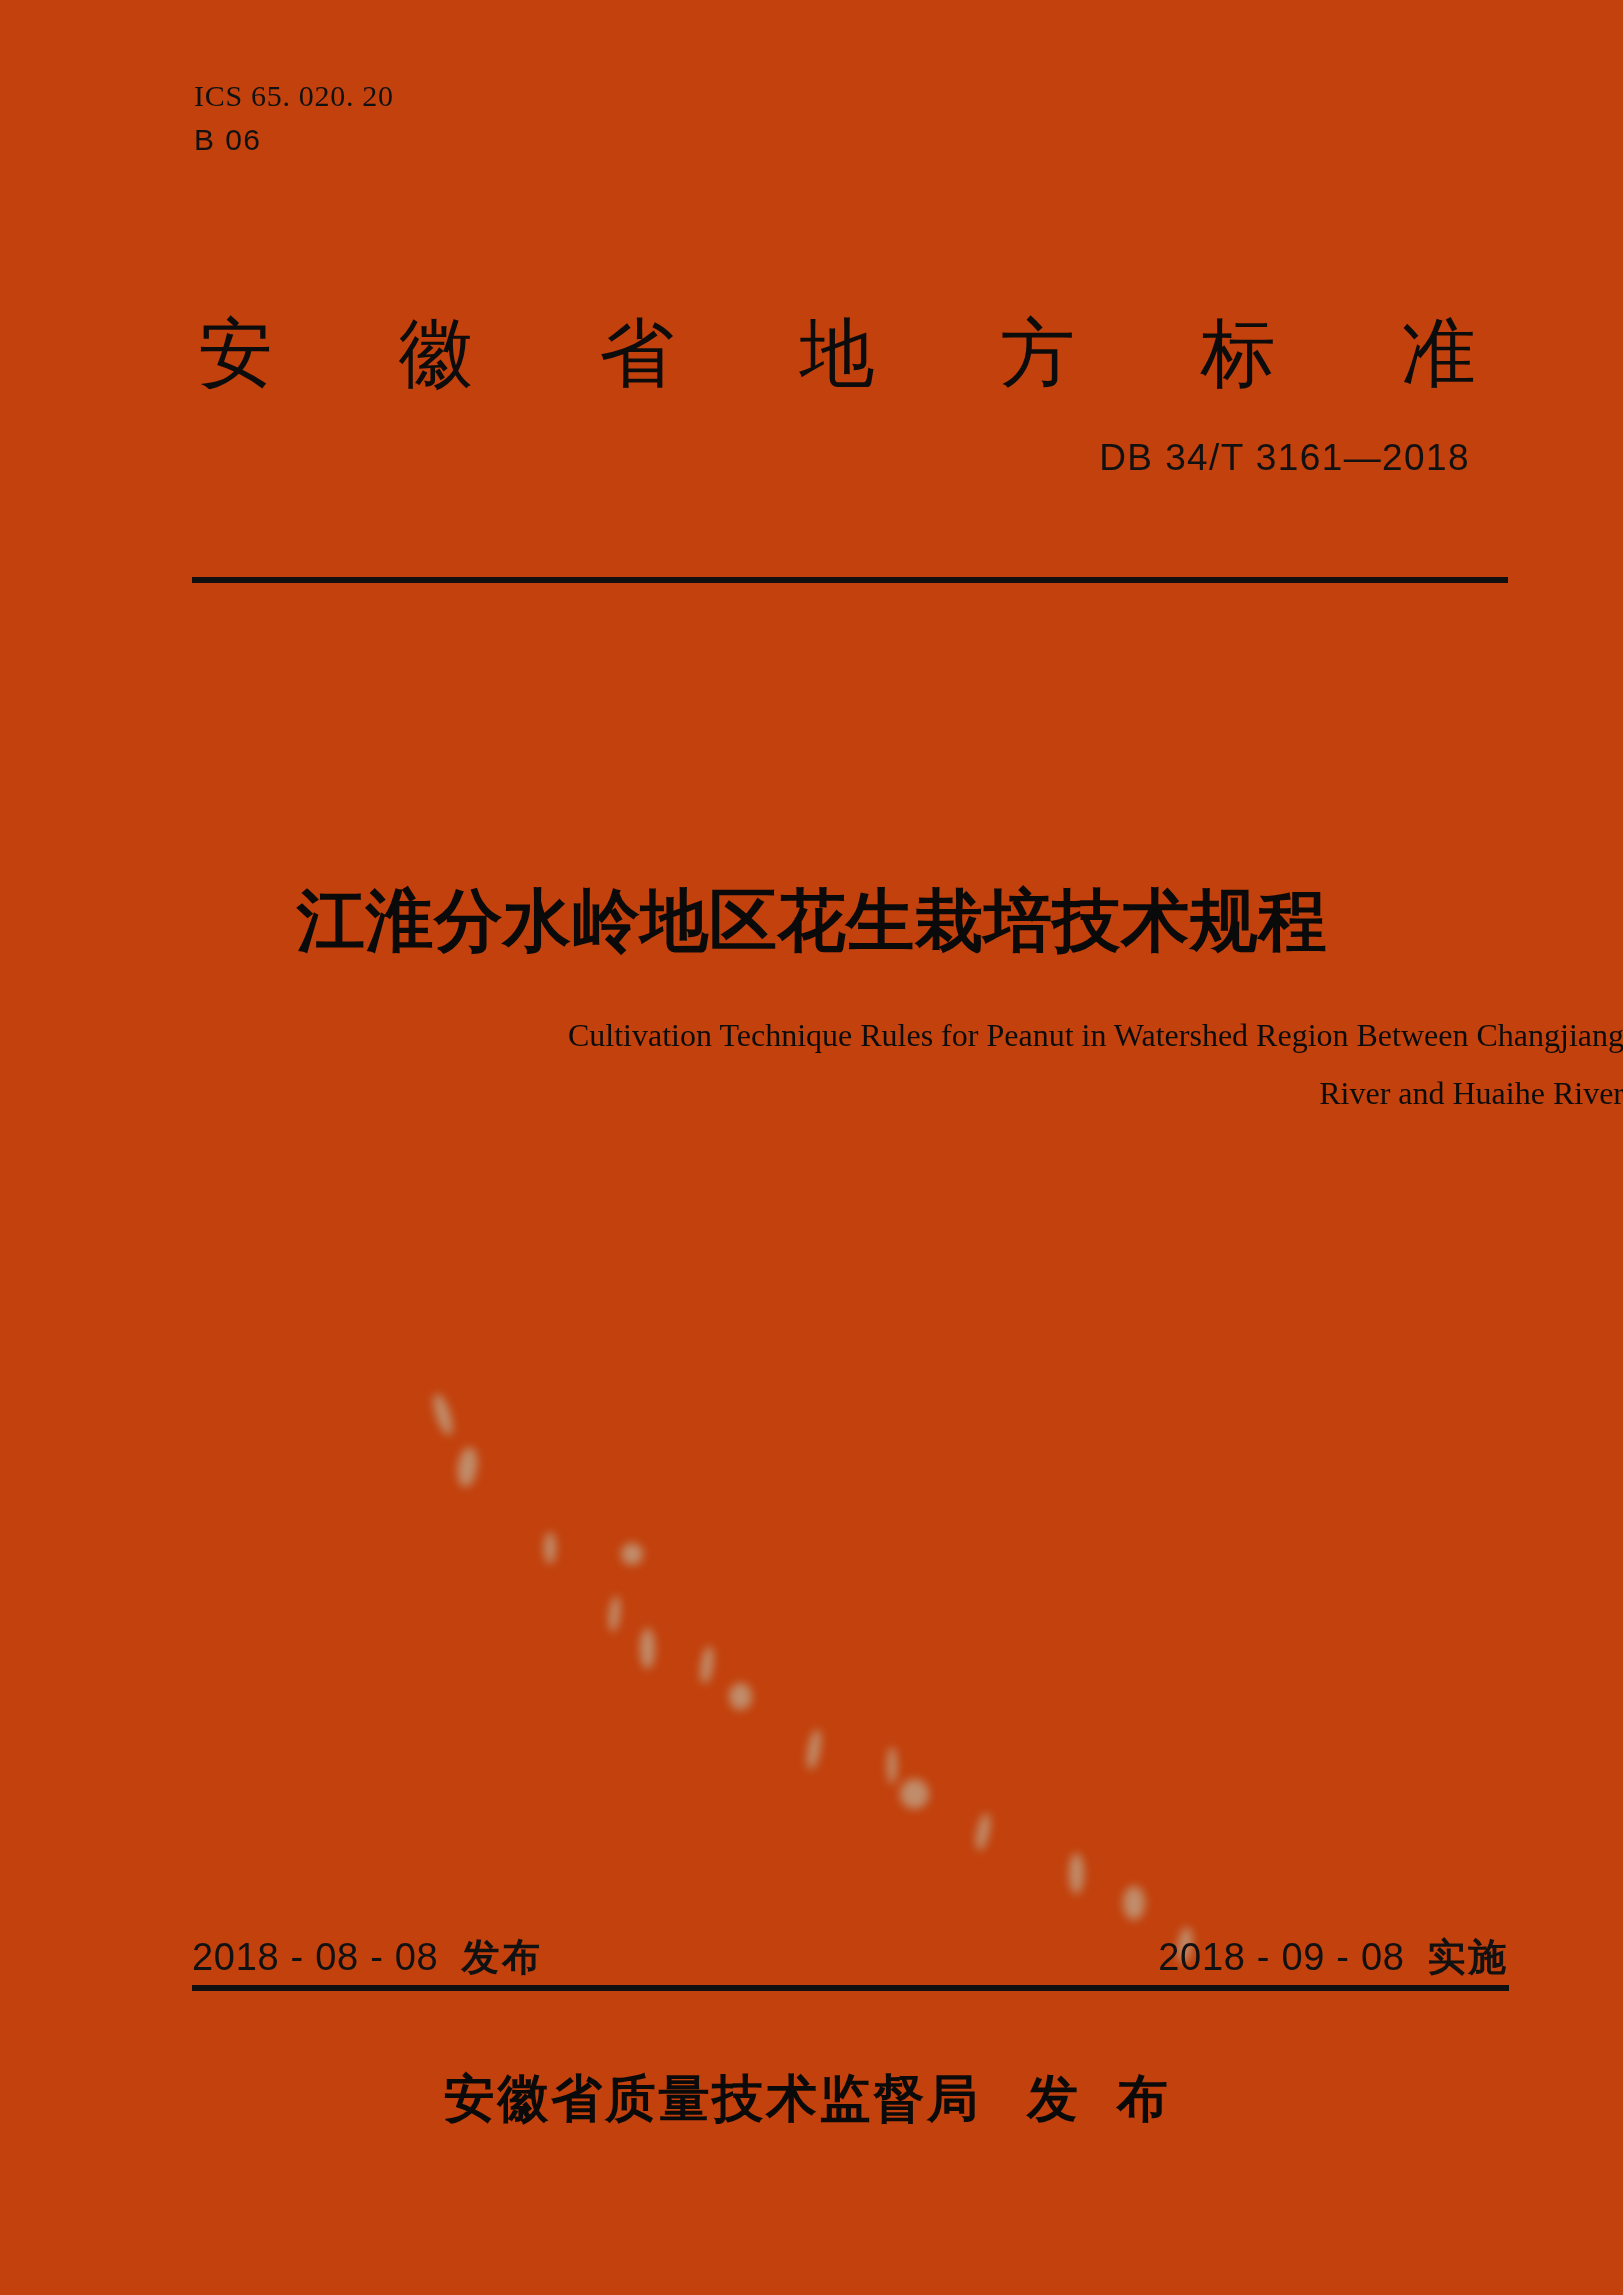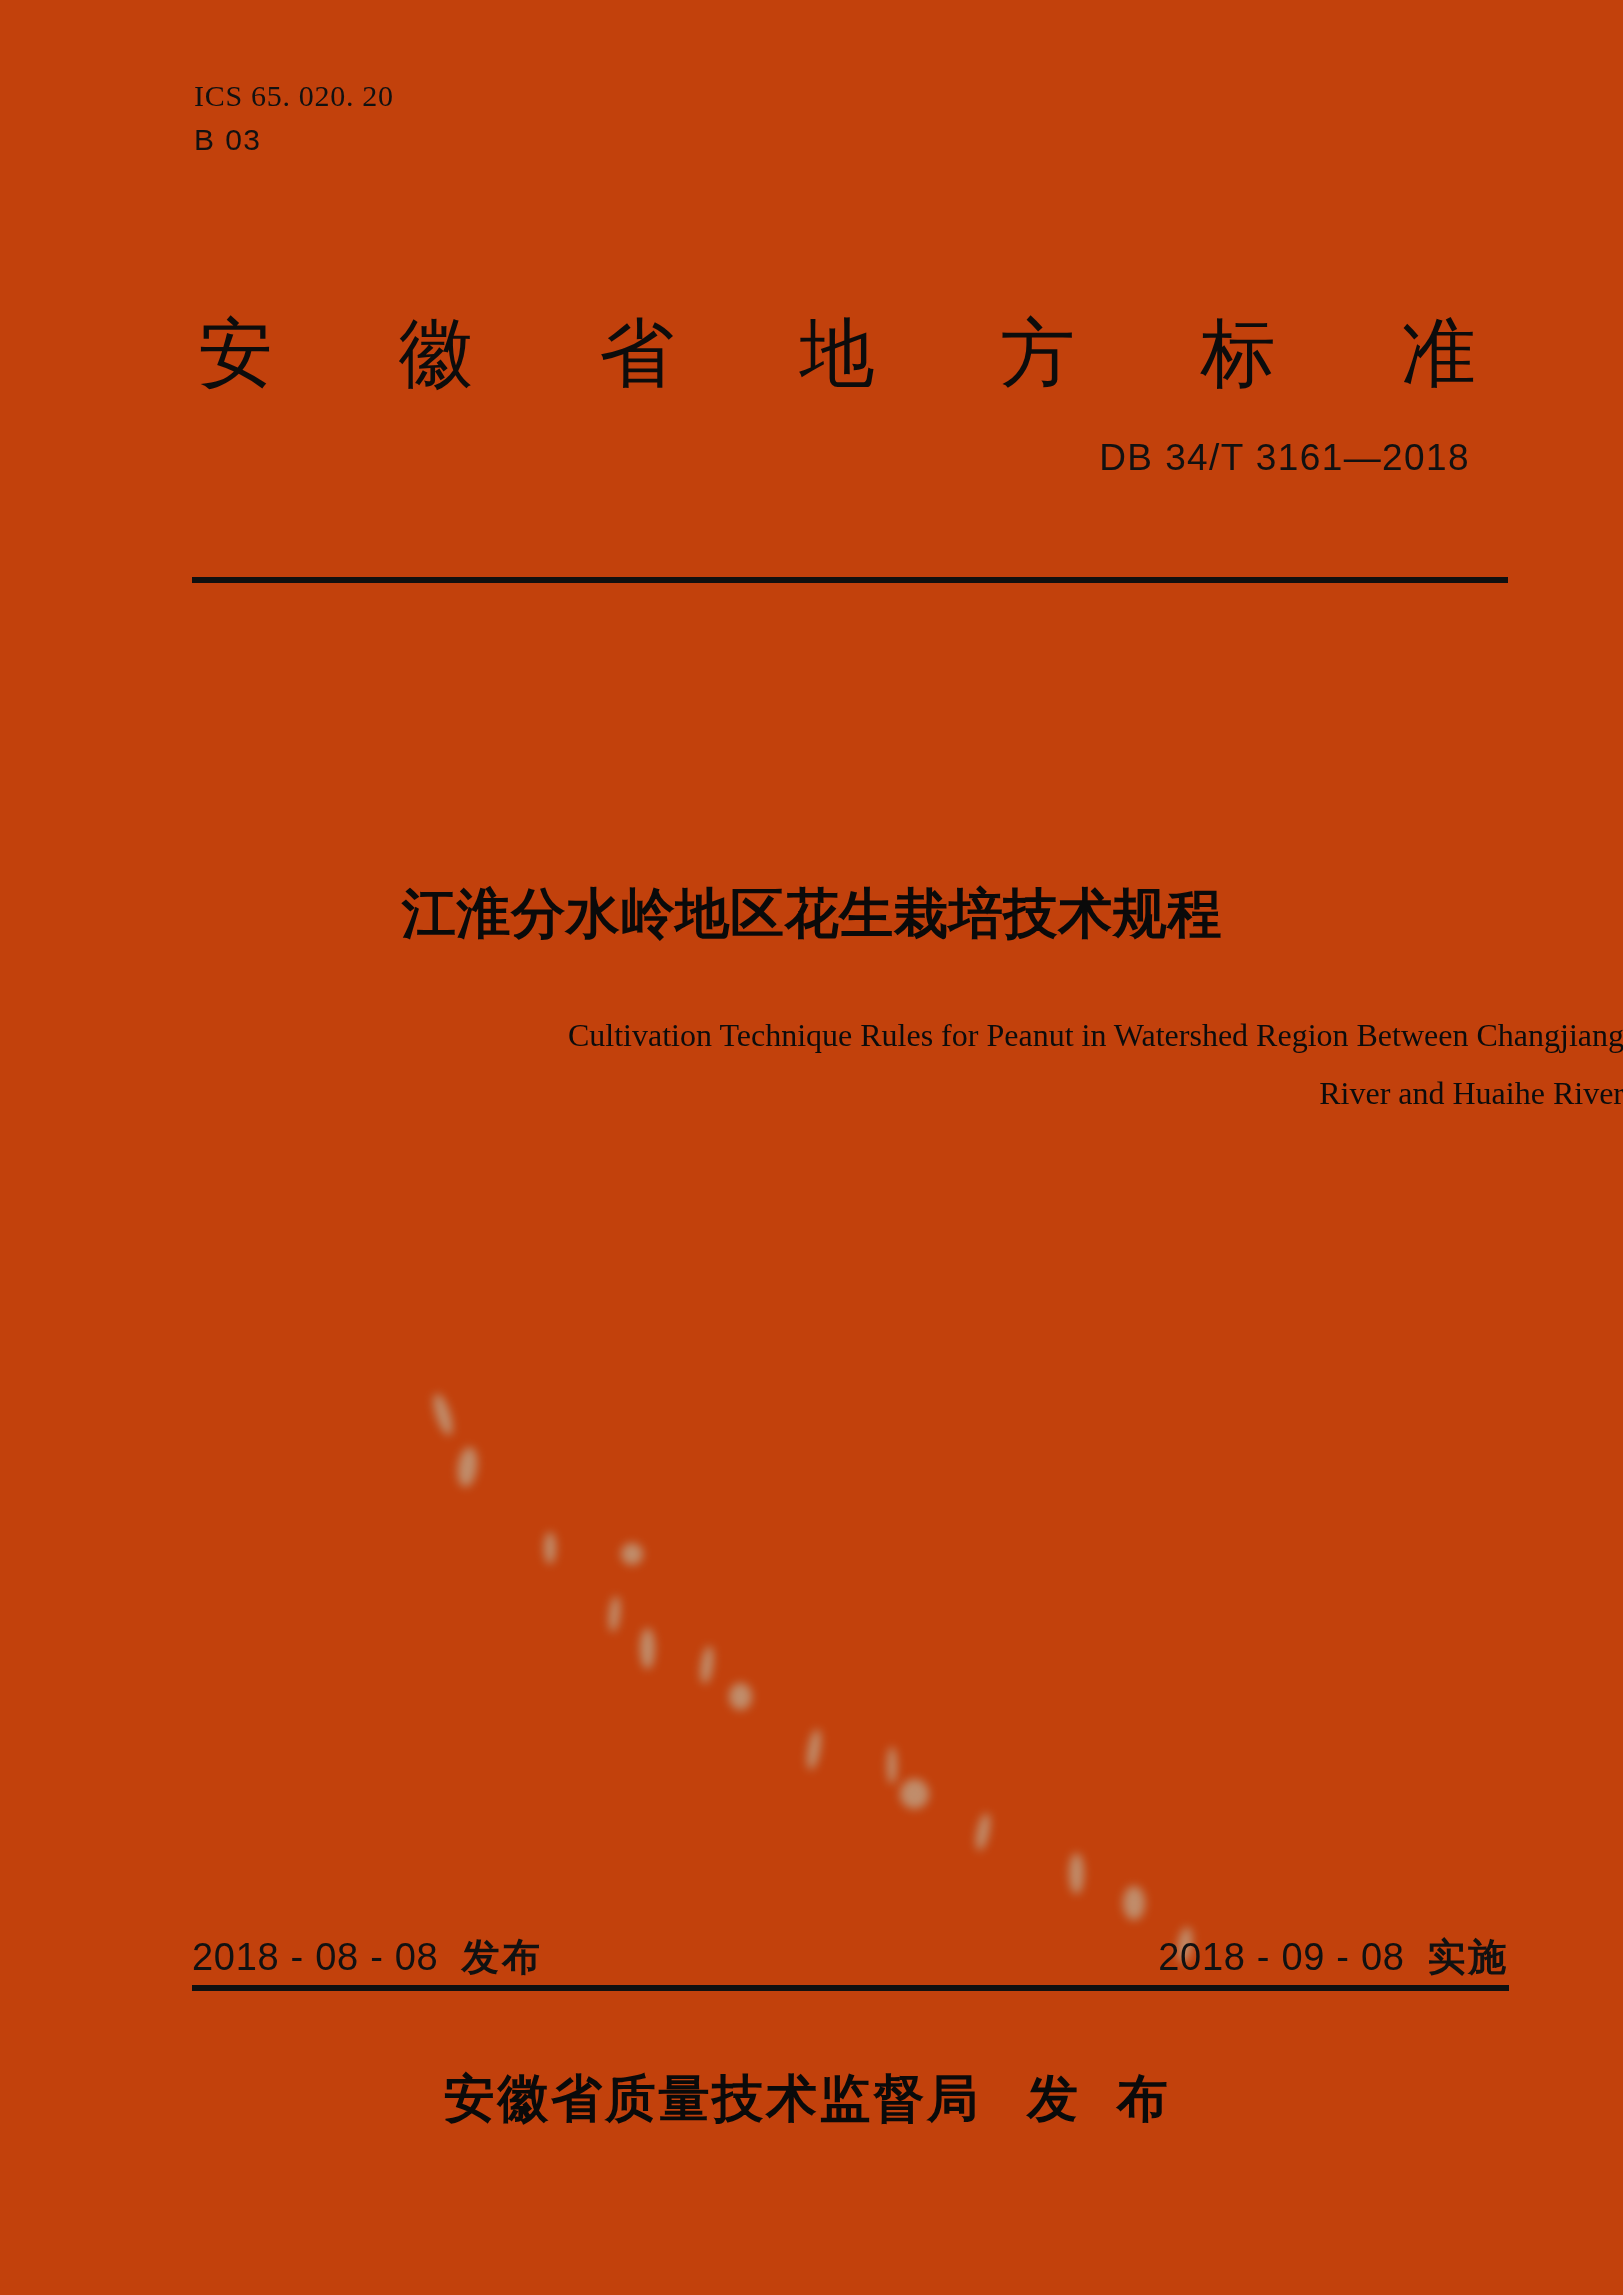--- a/index.html
+++ b/index.html
@@ -82,21 +82,21 @@
     background: #101010;
   }
 
   
   .title-cn {
     position: absolute;
     left: 0;
     right: 0;
     top: 885px;
     text-align: center;
-    font-size: 54px;
+    font-size: 68px;
     line-height: 1.05;
     font-weight: bold;
     letter-spacing: 0.7px;
     color: #0a0a0a;
   }
   .title-en {
     position: absolute;
     left: 16px;
     right: 0;
     top: 1007px;
@@ -156,21 +156,21 @@
   }
   .publisher-name { letter-spacing: 2.7px; }
   .publisher-label { margin-left: 32px; letter-spacing: 12.4px; }
 </style>
 </head>
 <body>
 
 <div class="page">
 
   <div class="ics-code">ICS 65. 020. 20</div>
-  <div class="class-code">B 03</div>
+  <div class="class-code">B 06</div>
 
 
   <div class="std-name">
     <span>安</span>
     <span>徽</span>
     <span>省</span>
     <span>地</span>
     <span>方</span>
     <span>标</span>
     <span>准</span>

